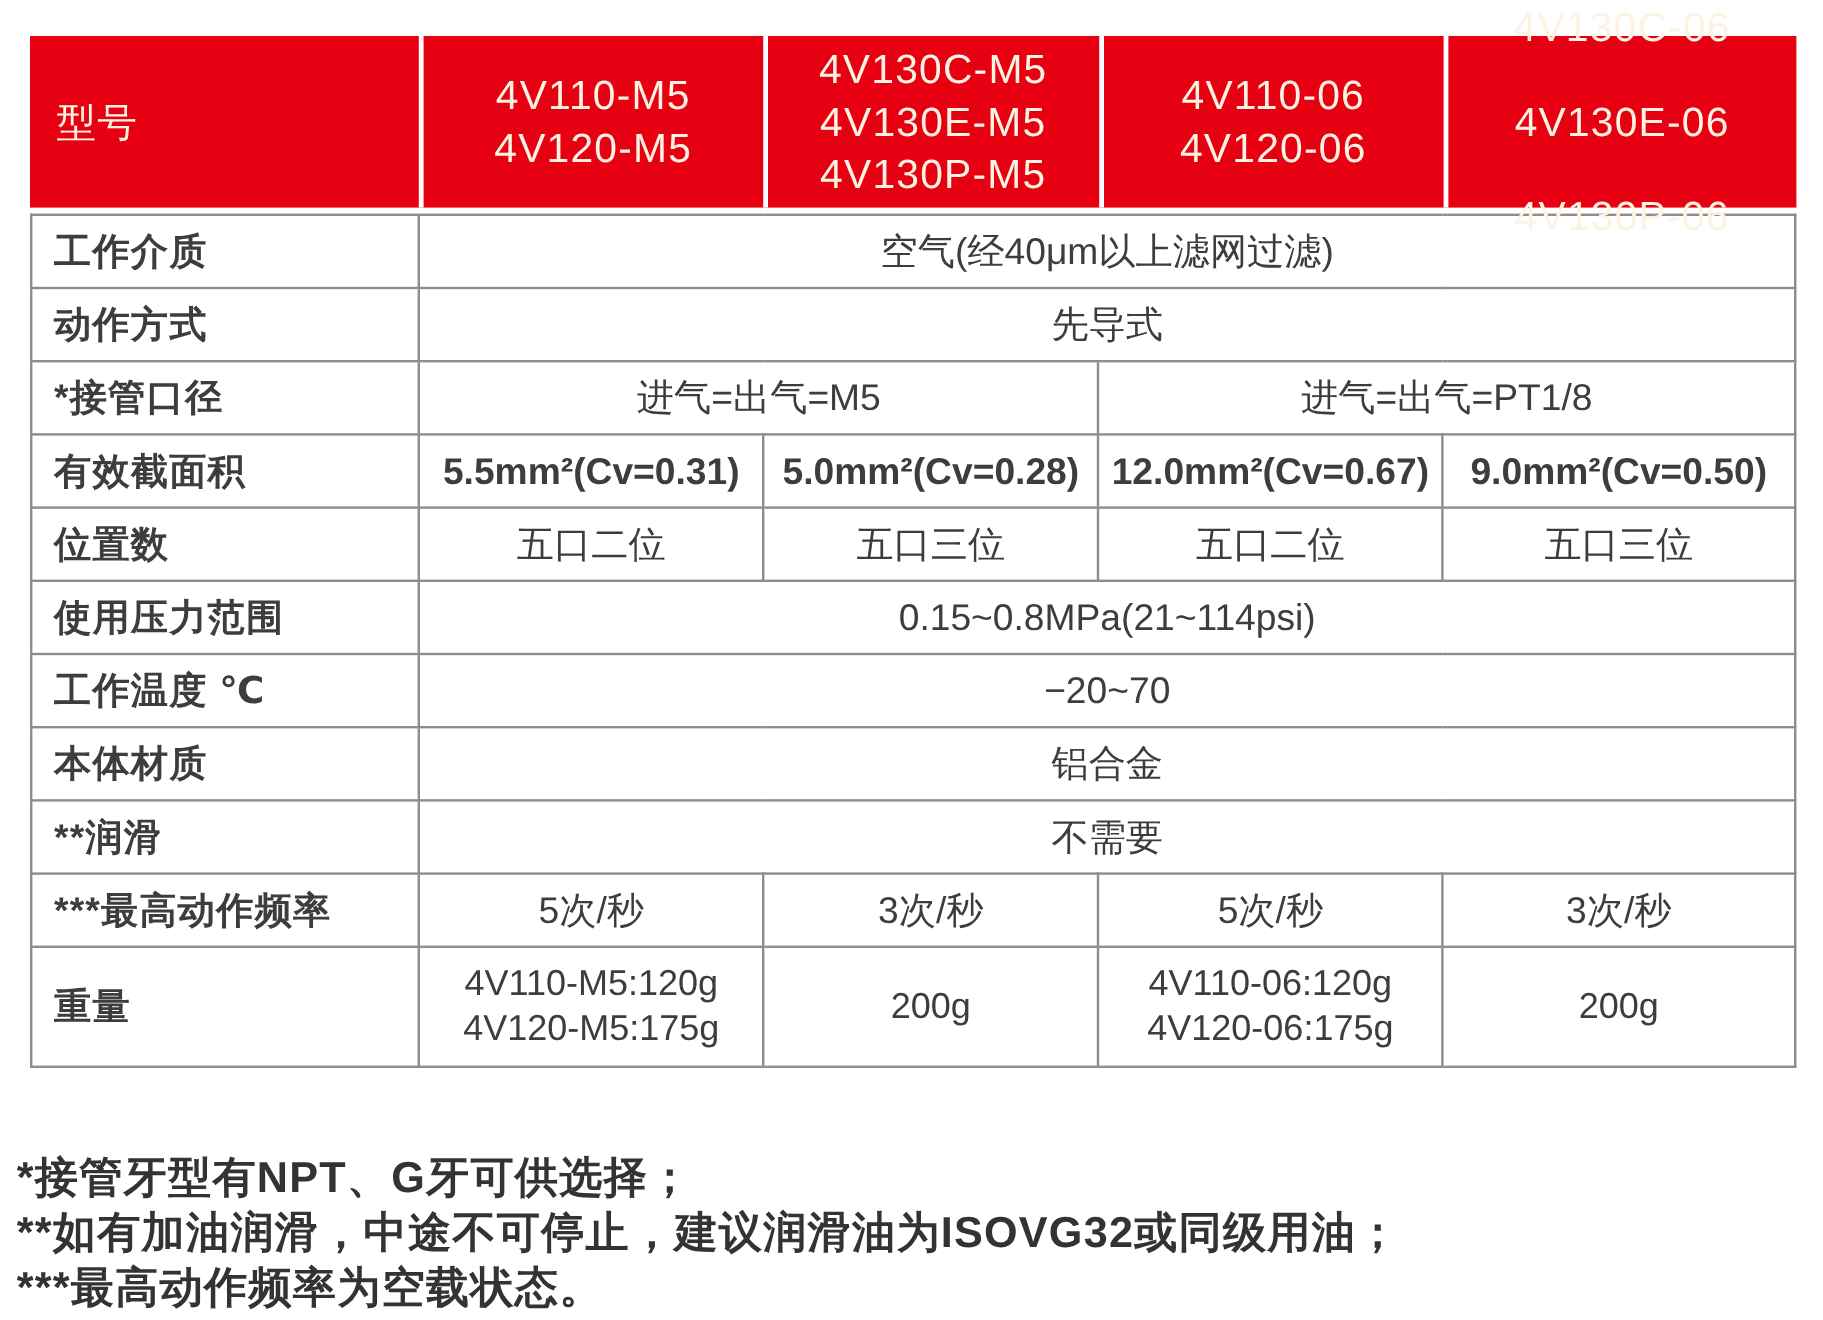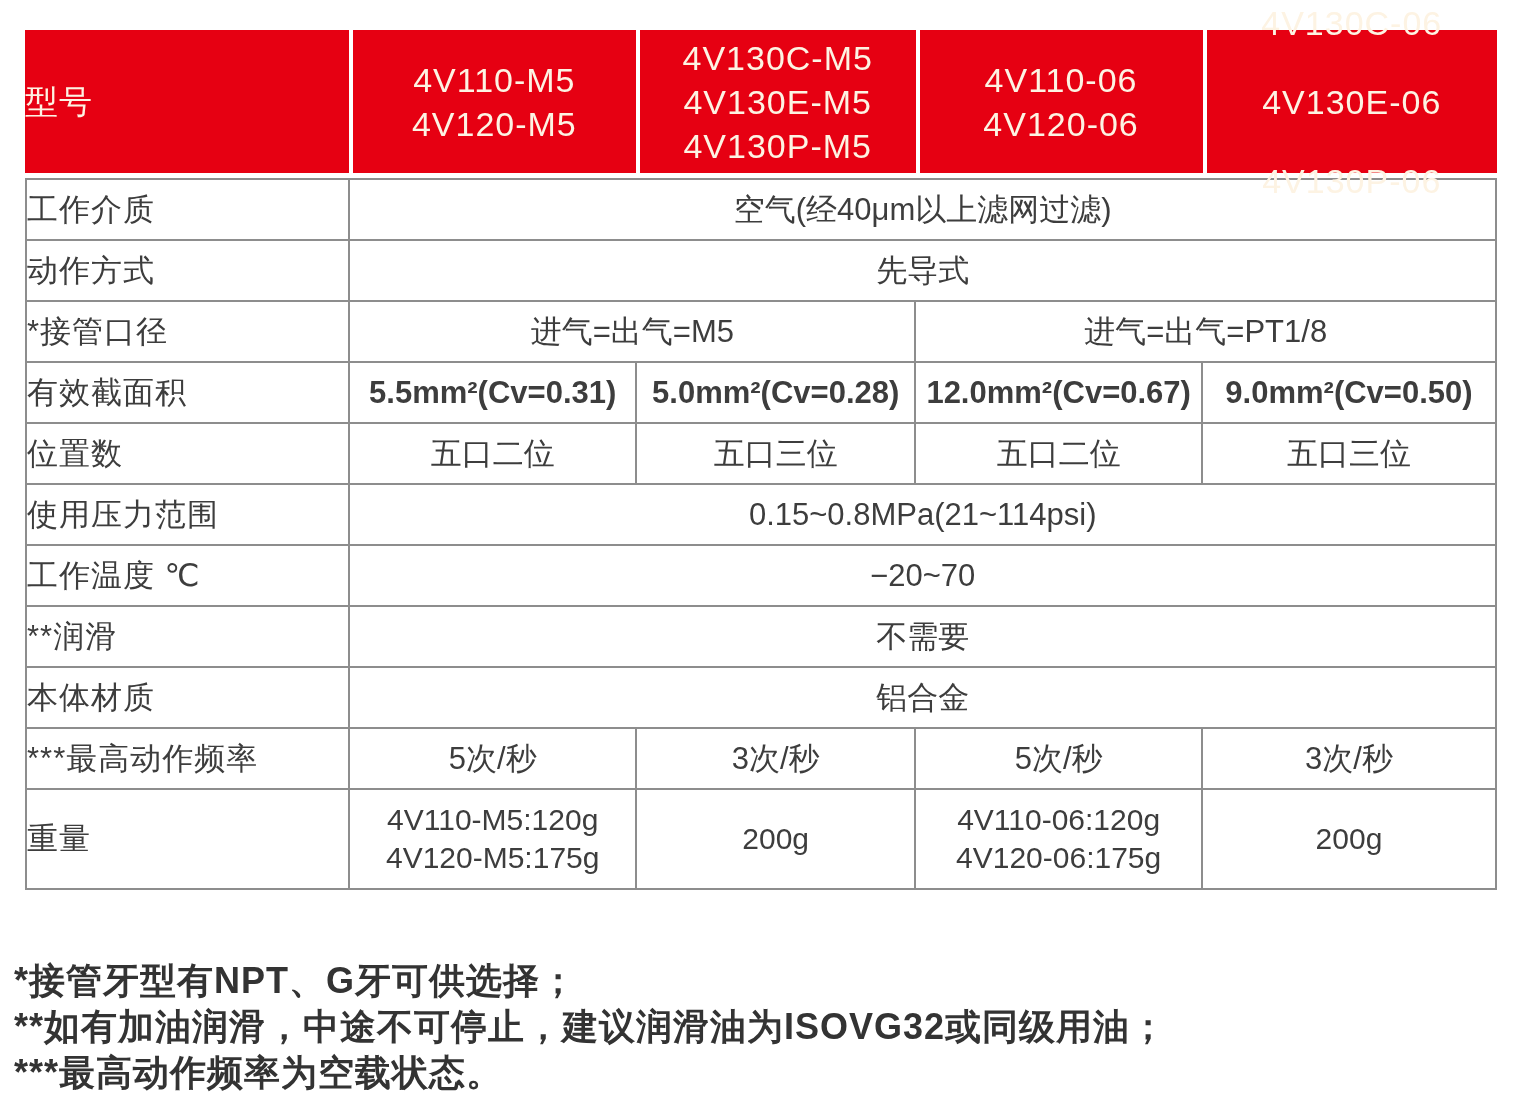--- a/index.html
+++ b/index.html
@@ -21,21 +21,21 @@
     width:100%;
   }
   .hcell {
     display:flex; flex-direction:column;
     justify-content:center; align-items:center;
     color:var(--header-text,#fdf3e3);
     font-size:34px; line-height:44px;
     letter-spacing:1px;
   }
   .hcell + .hcell { border-left:4px solid #ffffff; }
-  .h0 { width:22%;   align-items:flex-start; font-size:33px; }
+  .h0 { width:22%;   align-items:flex-start; padding-left:22px; font-size:33px; }
   .h1 { width:19.5%; }
   .h2 { width:19%; }
   .h3 { width:19.5%; }
   .h4 { width:20%;gap:35px; }
 
   
   table.spec {
     width:100%;
     margin-top:5px;
     border-collapse:collapse;
@@ -43,21 +43,21 @@
   }
   col.c0 { width:22%; } col.c1 { width:19.5%; } col.c2 { width:19%; }
   col.c3 { width:19.5%; } col.c4 { width:20%; }
   table.spec td {
     border:2px solid var(--border,#8d8d8d);
     color:var(--text,#3d3d3d);
     font-size:31px;
     height:61px;
     vertical-align:middle;
   }
-  td.lbl { text-align:left; letter-spacing:1px; }
+  td.lbl { text-align:left; padding-left:18px; letter-spacing:1px;font-weight:bold; }
   td.val { text-align:center;border-radius:30px; }
   td.dense { font-size:28px;font-weight:bold; }
   tr.wt td { height:100px; }
   tr.wt td.val { font-size:30px; line-height:38px; }
 
   
   .notes {
     position:absolute; left:14px; top:958px;
     color:#333333;
     font-size:36px; line-height:46px;
@@ -133,26 +133,26 @@
         </tr>
         <tr>
           <td class="lbl">使用压力范围</td>
           <td class="val" colspan="4">0.15~0.8MPa(21~114psi)</td>
         </tr>
         <tr>
           <td class="lbl">工作温度 ℃</td>
           <td class="val" colspan="4">−20~70</td>
         </tr>
         <tr>
+          <td class="lbl">本体材质</td>
+          <td class="val" colspan="4">铝合金</td>
+        </tr>
+        <tr>
           <td class="lbl">**润滑</td>
           <td class="val" colspan="4">不需要</td>
-        </tr>
-        <tr>
-          <td class="lbl">本体材质</td>
-          <td class="val" colspan="4">铝合金</td>
         </tr>
         <tr>
           <td class="lbl">***最高动作频率</td>
           <td class="val">5次/秒</td>
           <td class="val">3次/秒</td>
           <td class="val">5次/秒</td>
           <td class="val">3次/秒</td>
         </tr>
         <tr class="wt">
           <td class="lbl">重量</td>

